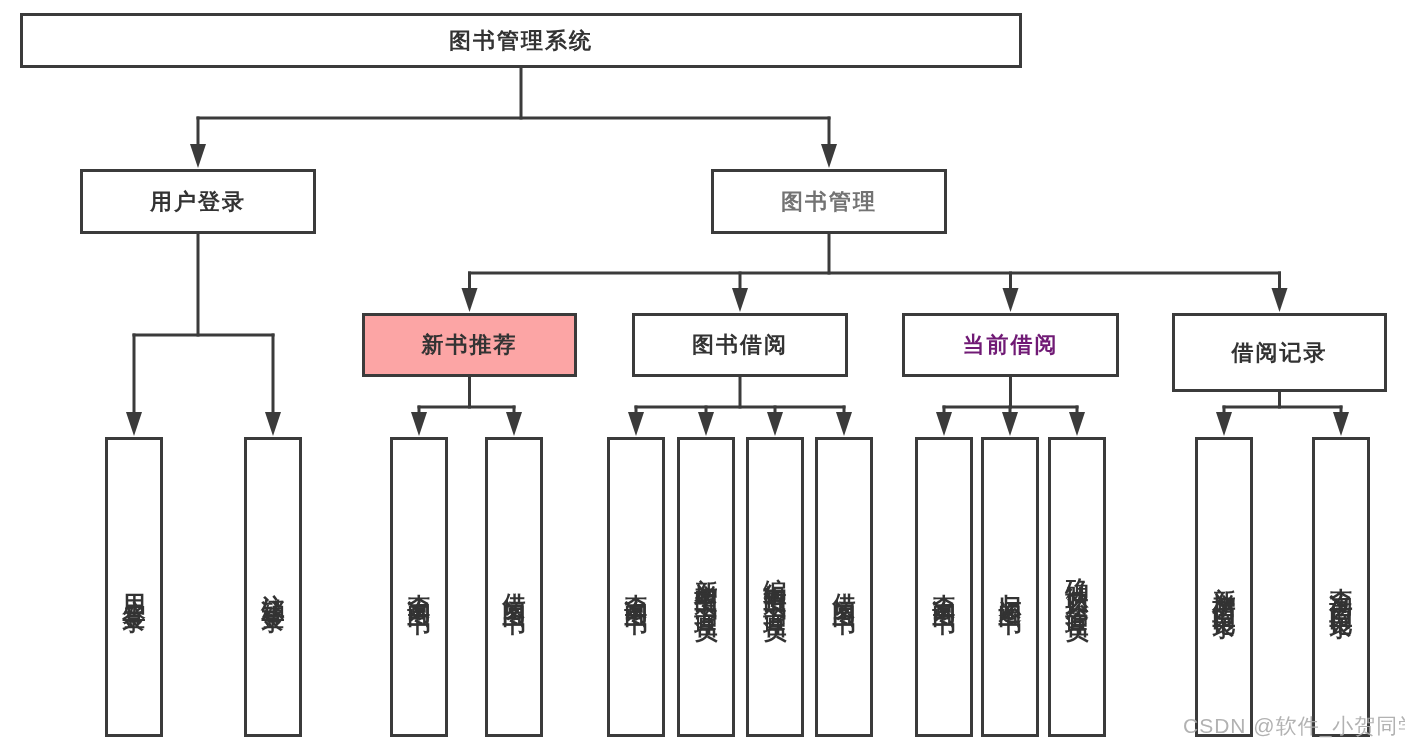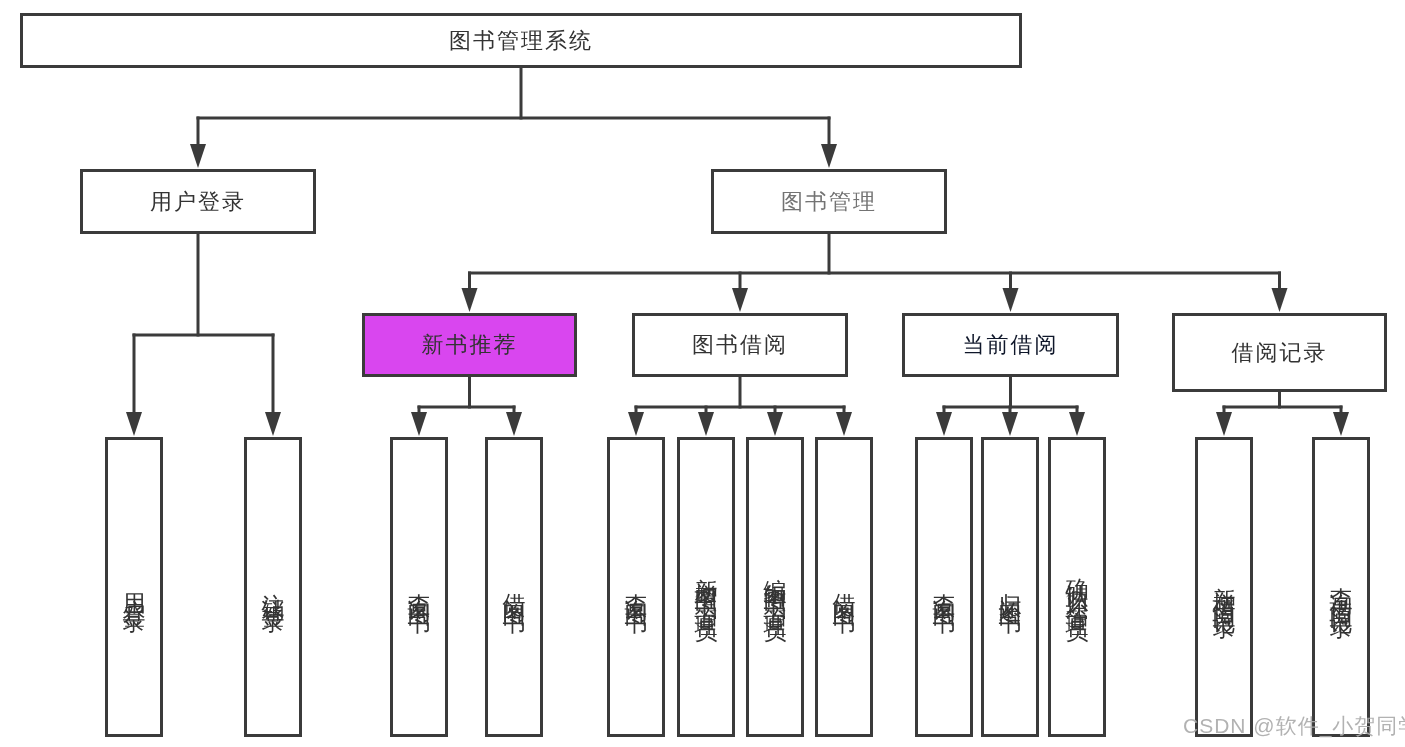--- a/index.html
+++ b/index.html
@@ -20,20 +20,21 @@
   #nodes { position: absolute; left: 0; top: 0; z-index: 2; }
   .node {
     position: absolute;
     box-sizing: border-box;
     background: #ffffff;
     border: 3px solid #3b3b3b;
     display: flex;
     align-items: center;
     justify-content: center;
     text-align: center;
+    font-weight: bold;
   }
   .node-label {
     color: #333333;
     white-space: nowrap;
   }
   .horiz .node-label {
     font-size: 22px;
     letter-spacing: 2px;
   }
   .vert .node-label {
@@ -115,28 +116,28 @@
   <div id="nodes">
       <div class="node horiz" style="left: 20px; top: 13px; width: 1002px; height: 55px; border-color: rgb(59, 59, 59); background: rgb(255, 255, 255);">
         <span class="node-label" style="color: rgb(51, 51, 51);">图书管理系统</span>
       </div>
       <div class="node horiz" style="left: 80px; top: 169px; width: 236px; height: 65px; border-color: rgb(59, 59, 59); background: rgb(255, 255, 255);">
         <span class="node-label" style="color: rgb(51, 51, 51);">用户登录</span>
       </div>
       <div class="node horiz" style="left: 711px; top: 169px; width: 236px; height: 65px; border-color: rgb(59, 59, 59); background: rgb(255, 255, 255);">
         <span class="node-label" style="color: #737373;">图书管理</span>
       </div>
-      <div class="node horiz" style="left: 362px; top: 313px; width: 215px; height: 64px; border-color: rgb(59, 59, 59); background: #d946ef;">
+      <div class="node horiz" style="left: 362px; top: 313px; width: 215px; height: 64px; border-color: rgb(59, 59, 59); background: #fca5a5;">
         <span class="node-label" style="color: rgb(51, 51, 51);">新书推荐</span>
       </div>
       <div class="node horiz" style="left: 632px; top: 313px; width: 216px; height: 64px; border-color: rgb(59, 59, 59); background: rgb(255, 255, 255);">
         <span class="node-label" style="color: rgb(51, 51, 51);">图书借阅</span>
       </div>
       <div class="node horiz" style="left: 902px; top: 313px; width: 217px; height: 64px; border-color: rgb(59, 59, 59); background: rgb(255, 255, 255);">
-        <span class="node-label" style="color: #0f172a;">当前借阅</span>
+        <span class="node-label" style="color: #701a75;">当前借阅</span>
       </div>
       <div class="node horiz" style="left: 1172px; top: 313px; width: 215px; height: 79px; border-color: rgb(59, 59, 59); background: rgb(255, 255, 255);">
         <span class="node-label" style="color: rgb(51, 51, 51);">借阅记录</span>
       </div>
       <div class="node vert" style="left: 105px; top: 437px; width: 58px; height: 300px; border-color: rgb(59, 59, 59); background: rgb(255, 255, 255);">
         <span class="node-label" style="color: rgb(51, 51, 51);">用户登录</span>
       </div>
       <div class="node vert" style="left: 244px; top: 437px; width: 58px; height: 300px; border-color: rgb(59, 59, 59); background: rgb(255, 255, 255);">
         <span class="node-label" style="color: rgb(51, 51, 51);">注销登录</span>
       </div>

